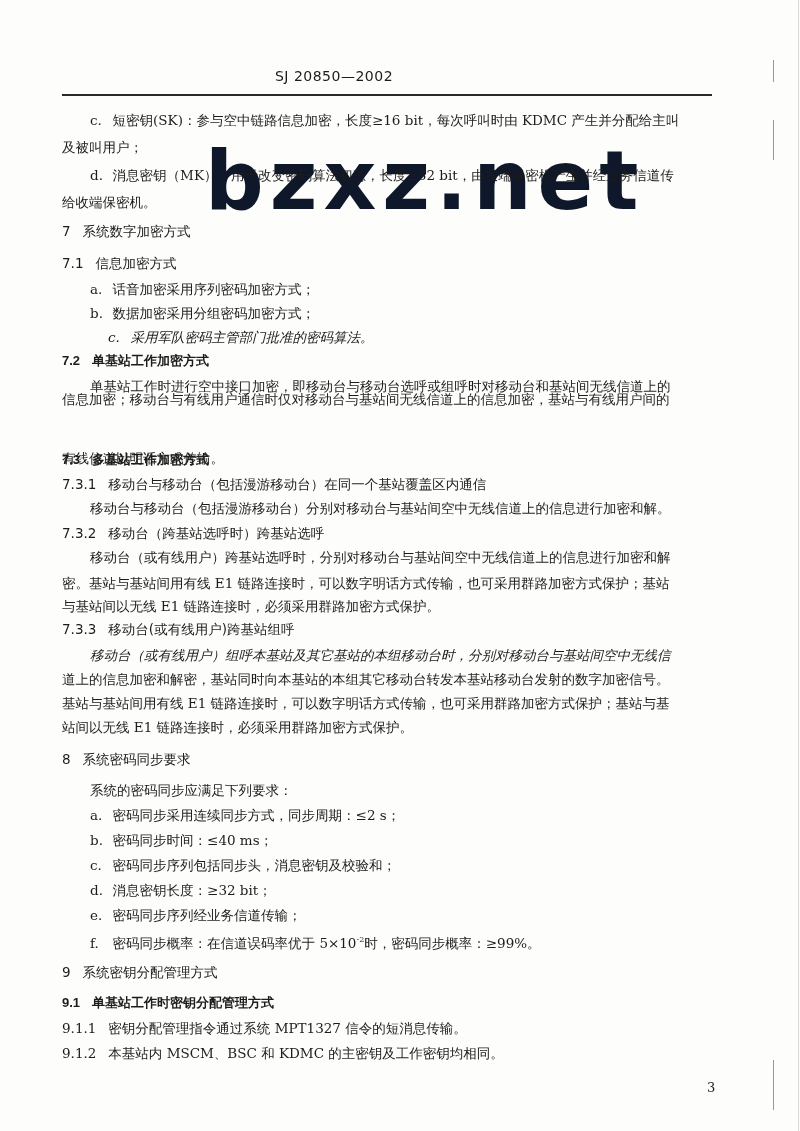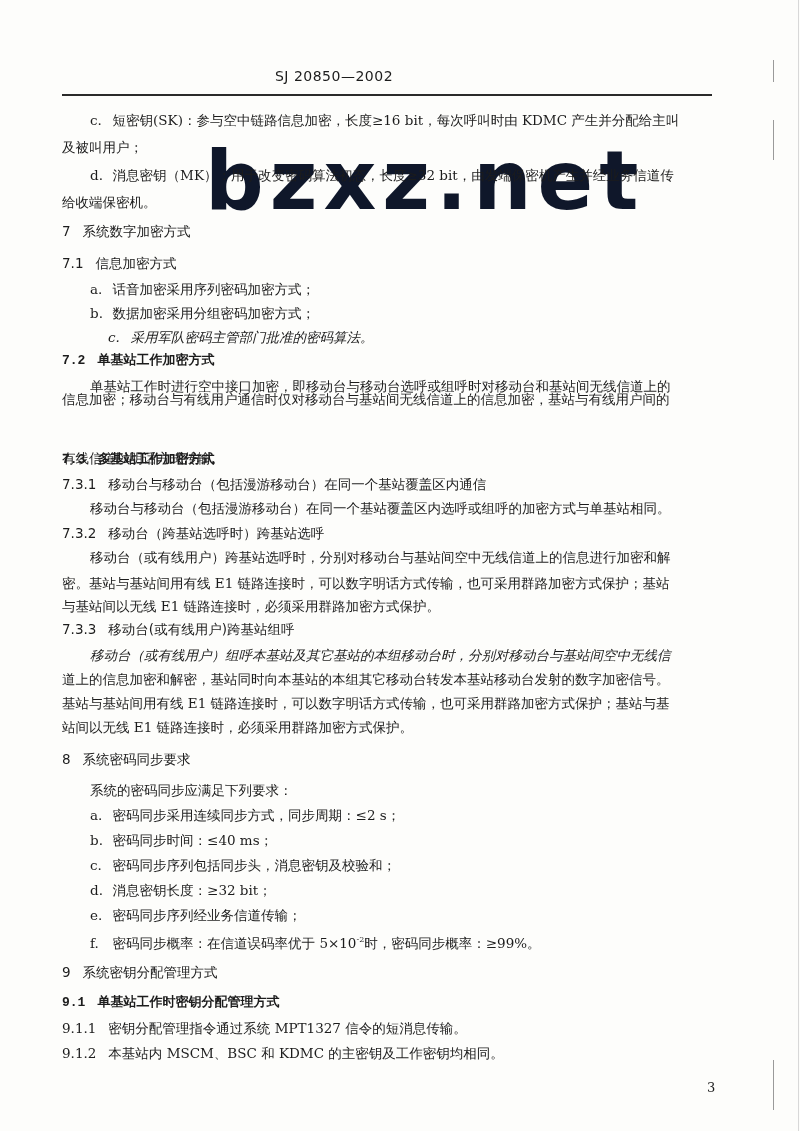--- a/index.html
+++ b/index.html
@@ -22,21 +22,21 @@
   }
   .header-rule {
     position: absolute; left: 62px; width: 650px; top: 94px; height: 2px;
     background: #2a2a2a; z-index: 1;
   }
   .line {
     position: absolute; font-size: 13.5px; white-space: nowrap; z-index: 1;
     line-height: 18px;
   }
   .h1 { font-family: "DejaVu Sans", "Liberation Sans", sans-serif; font-size: 13.5px; }
-  .h2 { font-family: Liberation Mono, monospace; font-weight: bold; font-size: 13px; }
+  .h2 { font-family: Liberation Sans, sans-serif; font-weight: bold; font-size: 13px; }
   .num { display: inline-block; min-width: 14px; }
   .secnum { display: inline-block; margin-right: 12px; }
   .page-number {
     position: absolute; left: 707px; top: 1080px; font-size: 13px; z-index: 1;
   }
   .margin-mark { position: absolute; width: 1px; background: #9a9a9a; z-index: 1; }
   sup { font-size: 8px; }
 </style>
 </head>
 <body>
@@ -77,21 +77,21 @@
 <div class="line" style="left:90px; top:377px;">单基站工作时进行空中接口加密，即移动台与移动台选呼或组呼时对移动台和基站间无线信道上的</div>
 <div class="line" style="left:62px; top:390px;">信息加密；移动台与有线用户通信时仅对移动台与基站间无线信道上的信息加密，基站与有线用户间的</div>
 <div class="line" style="left:62px; top:427px;margin-top:22px;">有线信道以明话方式传输。</div>
 
 <div class="line h2" style="left:62px; top:451px;">
   <span class="secnum">7.3</span><span>多基站工作加密方式</span>
 </div>
 <div class="line h1" style="left:62px; top:475px;">
   <span class="secnum">7.3.1</span><span>移动台与移动台（包括漫游移动台）在同一个基站覆盖区内通信</span>
 </div>
-<div class="line" style="left:90px; top:499px;">移动台与移动台（包括漫游移动台）在同一个基站覆盖区内选呼或组呼的加密方式与单基站相同。</div>
+<div class="line" style="left:90px; top:499px;">移动台与移动台（包括漫游移动台）分别对移动台与基站间空中无线信道上的信息进行加密和解。</div>
 
 <div class="line h1" style="left:62px; top:524px;">
   <span class="secnum">7.3.2</span><span>移动台（跨基站选呼时）跨基站选呼</span>
 </div>
 <div class="line" style="left:90px; top:548px;">移动台（或有线用户）跨基站选呼时，分别对移动台与基站间空中无线信道上的信息进行加密和解</div>
 <div class="line" style="left:62px; top:574px;">密。基站与基站间用有线 E1 链路连接时，可以数字明话方式传输，也可采用群路加密方式保护；基站</div>
 <div class="line" style="left:62px; top:597px;">与基站间以无线 E1 链路连接时，必须采用群路加密方式保护。</div>
 
 <div class="line h1" style="left:62px; top:620px;">
   <span class="secnum">7.3.3</span><span>移动台(或有线用户)跨基站组呼</span>

